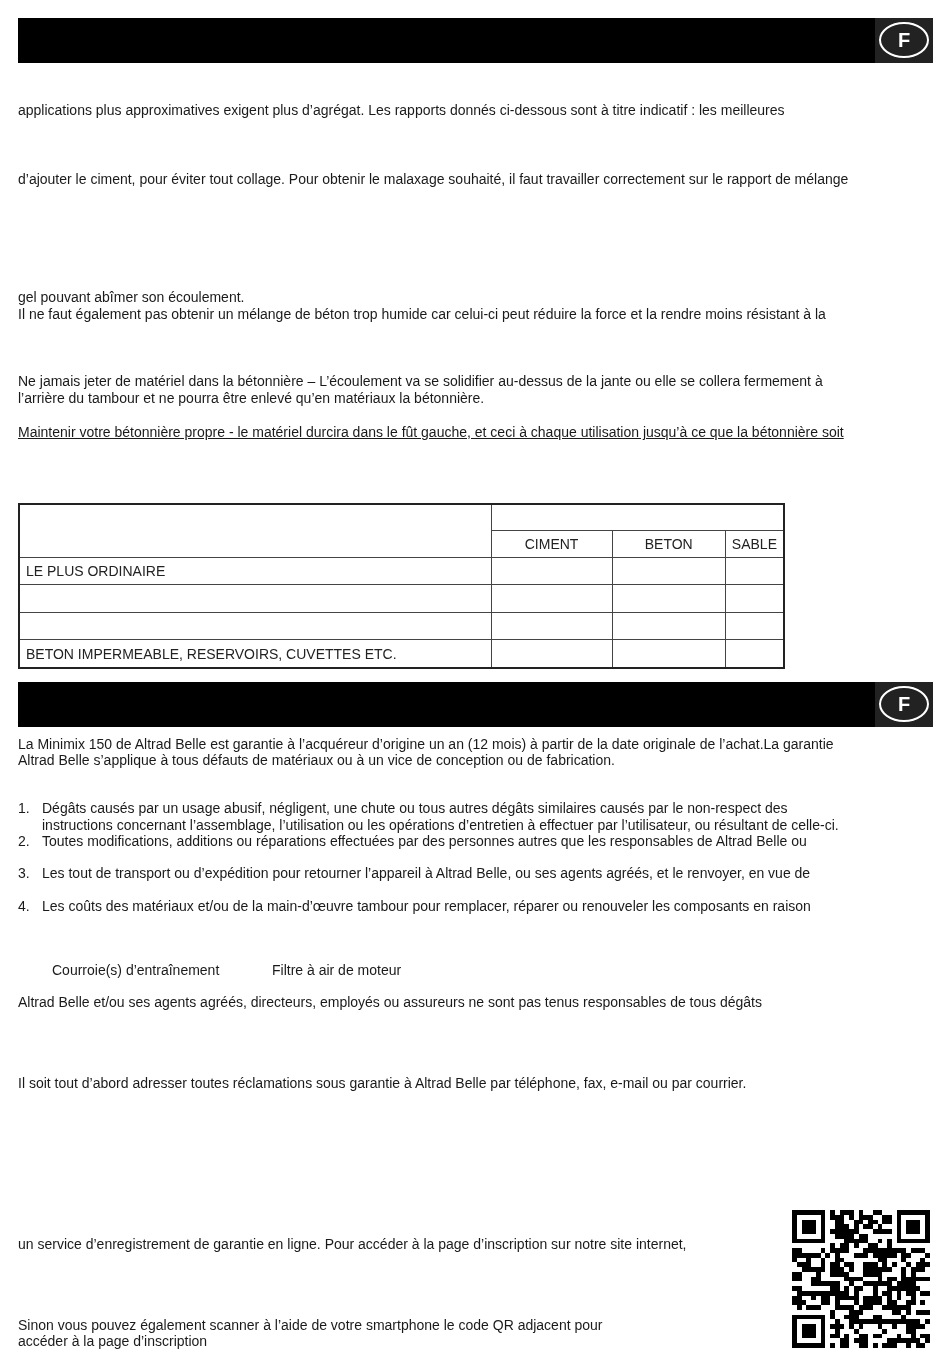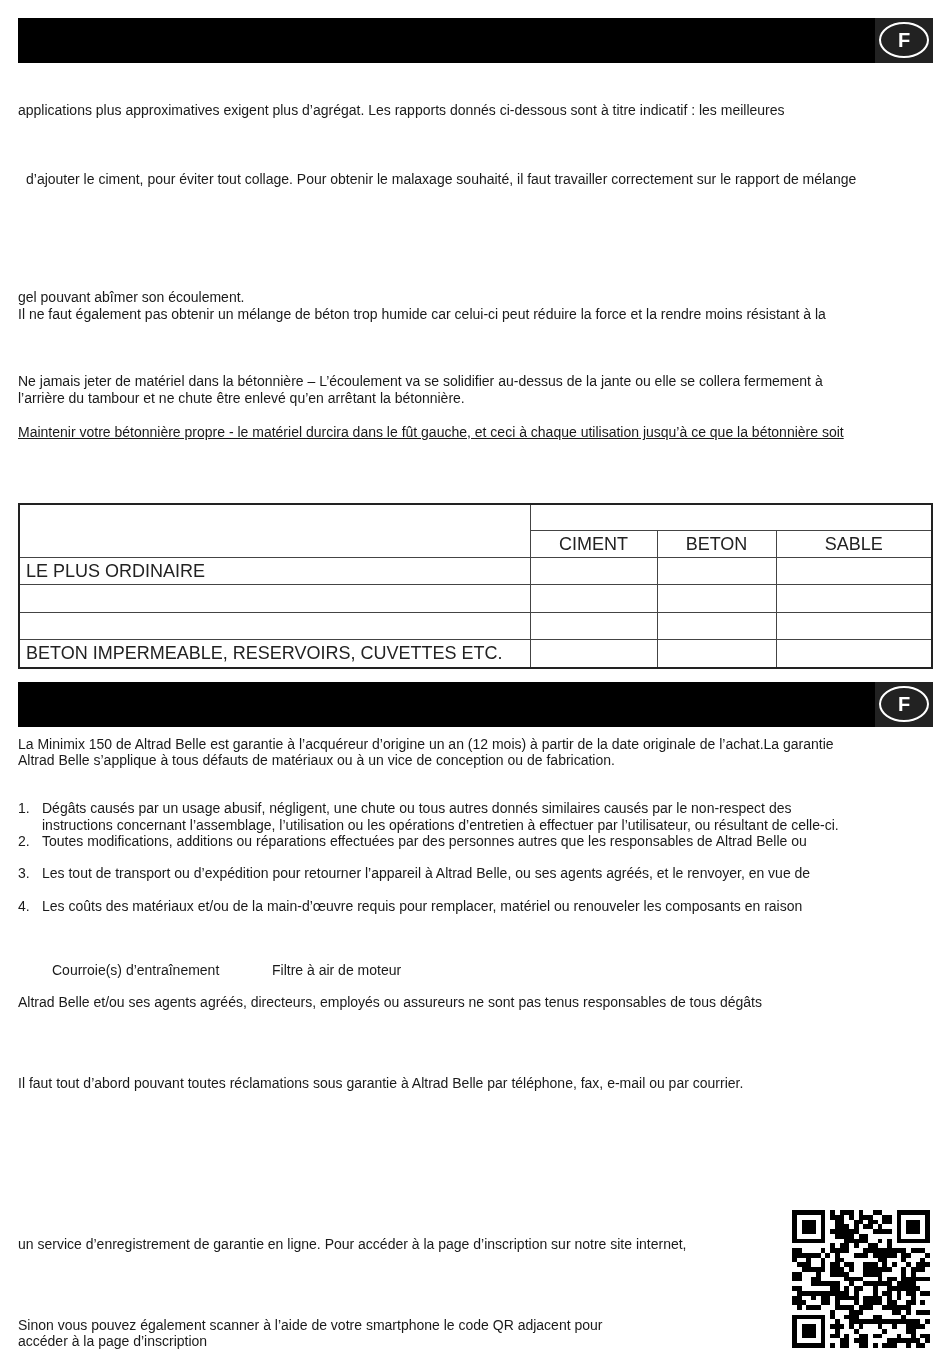--- a/index.html
+++ b/index.html
@@ -15,45 +15,45 @@
     position: absolute; right: 0; top: 0; width: 58px; height: 100%;
     background: #222;
   }
   .badge .oval {
     position: absolute; left: 4px; top: 4px; width: 46px; height: 32px;
     border: 2.5px solid #fff; border-radius: 50%;
     color: #fff; font-weight: bold; font-size: 20px;
     display: flex; align-items: center; justify-content: center;
   }
   table.mix {
-    position: absolute; left: 18px; top: 503px; width: 915px;
+    position: absolute; left: 18px; top: 503px; width: 767px;
     border-collapse: collapse; border: 2.5px solid #222;
-    font-size: 18px; color: #222;
+    font-size: 14px; color: #222;
   }
   table.mix td { border: 1px solid #444; padding: 0 6px; height: 26px; }
   table.mix td.c { text-align: center; }
   .list-num { position: absolute; left: 18px; }
   .list-text { position: absolute; left: 42px; white-space: nowrap; line-height: 17px; }
   .qr { position: absolute; left: 792px; top: 1210px; width: 138px; height: 138px; }
 </style>
 </head>
 <body>
 
 <div class="bar" style="top:18px;height:45px;">
   <div class="badge">
     <div class="oval">F</div>
   </div>
 </div>
 
 <div class="abs" style="left:18px;top:102px;">applications plus approximatives exigent plus d’agrégat. Les rapports donnés ci-dessous sont à titre indicatif : les meilleures</div>
-<div class="abs" style="left:18px;top:171px;margin-left:8px;">d’ajouter le ciment, pour éviter tout collage. Pour obtenir le malaxage souhaité, il faut travailler correctement sur le rapport de mélange</div>
+<div class="abs" style="left:18px;top:171px;">d’ajouter le ciment, pour éviter tout collage. Pour obtenir le malaxage souhaité, il faut travailler correctement sur le rapport de mélange</div>
 <div class="abs" style="left:18px;top:289px;">gel pouvant abîmer son écoulement.</div>
 <div class="abs" style="left:18px;top:306px;">Il ne faut également pas obtenir un mélange de béton trop humide car celui-ci peut réduire la force et la rendre moins résistant à la</div>
 <div class="abs" style="left:18px;top:373px;">Ne jamais jeter de matériel dans la bétonnière – L’écoulement va se solidifier au-dessus de la jante ou elle se collera fermement à</div>
-<div class="abs" style="left:18px;top:390px;">l’arrière du tambour et ne chute être enlevé qu’en arrêtant la bétonnière.</div>
+<div class="abs" style="left:18px;top:390px;">l’arrière du tambour et ne pourra être enlevé qu’en matériaux la bétonnière.</div>
 <div class="abs" style="left:18px;top:424px;text-decoration:underline;">Maintenir votre bétonnière propre - le matériel durcira dans le fût gauche, et ceci à chaque utilisation jusqu’à ce que la bétonnière soit</div>
 
 <table class="mix">
   <colgroup>
     <col style="width:511px">
       <col style="width:127px">
       <col style="width:119px">
       <col>
   </colgroup>
   <tbody>
@@ -98,42 +98,42 @@
     <div class="oval">F</div>
   </div>
 </div>
 
 <div class="abs" style="left:18px;top:736px;">La Minimix 150 de Altrad Belle est garantie à l’acquéreur d’origine un an (12 mois) à partir de la date originale de l’achat.La garantie</div>
 <div class="abs" style="left:18px;top:752px;">Altrad Belle s’applique à tous défauts de matériaux ou à un vice de conception ou de fabrication.</div>
 
 <div>
   <div>
     <span class="list-num abs" style="top:800px;">1.</span>
-    <span class="list-text" style="top:800px;">Dégâts causés par un usage abusif, négligent, une chute ou tous autres donnés similaires causés par le non-respect des</span>
+    <span class="list-text" style="top:800px;">Dégâts causés par un usage abusif, négligent, une chute ou tous autres dégâts similaires causés par le non-respect des</span>
     <span class="list-text" style="top:817px;">instructions concernant l’assemblage, l’utilisation ou les opérations d’entretien à effectuer par l’utilisateur, ou résultant de celle-ci.</span>
   </div>
   <div>
     <span class="list-num abs" style="top:833px;">2.</span>
     <span class="list-text" style="top:833px;">Toutes modifications, additions ou réparations effectuées par des personnes autres que les responsables de Altrad Belle ou</span>
   </div>
   <div>
     <span class="list-num abs" style="top:865px;">3.</span>
     <span class="list-text" style="top:865px;">Les tout de transport ou d’expédition pour retourner l’appareil à Altrad Belle, ou ses agents agréés, et le renvoyer, en vue de</span>
   </div>
   <div>
     <span class="list-num abs" style="top:898px;">4.</span>
-    <span class="list-text" style="top:898px;">Les coûts des matériaux et/ou de la main-d’œuvre requis pour remplacer, matériel ou renouveler les composants en raison</span>
+    <span class="list-text" style="top:898px;">Les coûts des matériaux et/ou de la main-d’œuvre tambour pour remplacer, réparer ou renouveler les composants en raison</span>
   </div>
 </div>
 
 <div class="abs" style="left:52px;top:962px;">Courroie(s) d’entraînement</div>
 <div class="abs" style="left:272px;top:962px;">Filtre à air de moteur</div>
 
 <div class="abs" style="left:18px;top:994px;text-align:right;">Altrad Belle et/ou ses agents agréés, directeurs, employés ou assureurs ne sont pas tenus responsables de tous dégâts</div>
-<div class="abs" style="left:18px;top:1075px;">Il faut tout d’abord pouvant toutes réclamations sous garantie à Altrad Belle par téléphone, fax, e-mail ou par courrier.</div>
+<div class="abs" style="left:18px;top:1075px;">Il soit tout d’abord adresser toutes réclamations sous garantie à Altrad Belle par téléphone, fax, e-mail ou par courrier.</div>
 <div class="abs" style="left:18px;top:1236px;">un service d’enregistrement de garantie en ligne. Pour accéder à la page d’inscription sur notre site internet,</div>
 <div class="abs" style="left:18px;top:1317px;">Sinon vous pouvez également scanner à l’aide de votre smartphone le code QR adjacent pour</div>
 <div class="abs" style="left:18px;top:1333px;">accéder à la page d’inscription</div>
 
 <svg class="qr" viewBox="0 0 29 29" shape-rendering="crispEdges" id="qr">
     <rect x="8" y="0" width="1" height="1" fill="#000"></rect>
     <rect x="10" y="0" width="1" height="1" fill="#000"></rect>
     <rect x="11" y="0" width="1" height="1" fill="#000"></rect>
     <rect x="12" y="0" width="1" height="1" fill="#000"></rect>
     <rect x="14" y="0" width="1" height="1" fill="#000"></rect>

